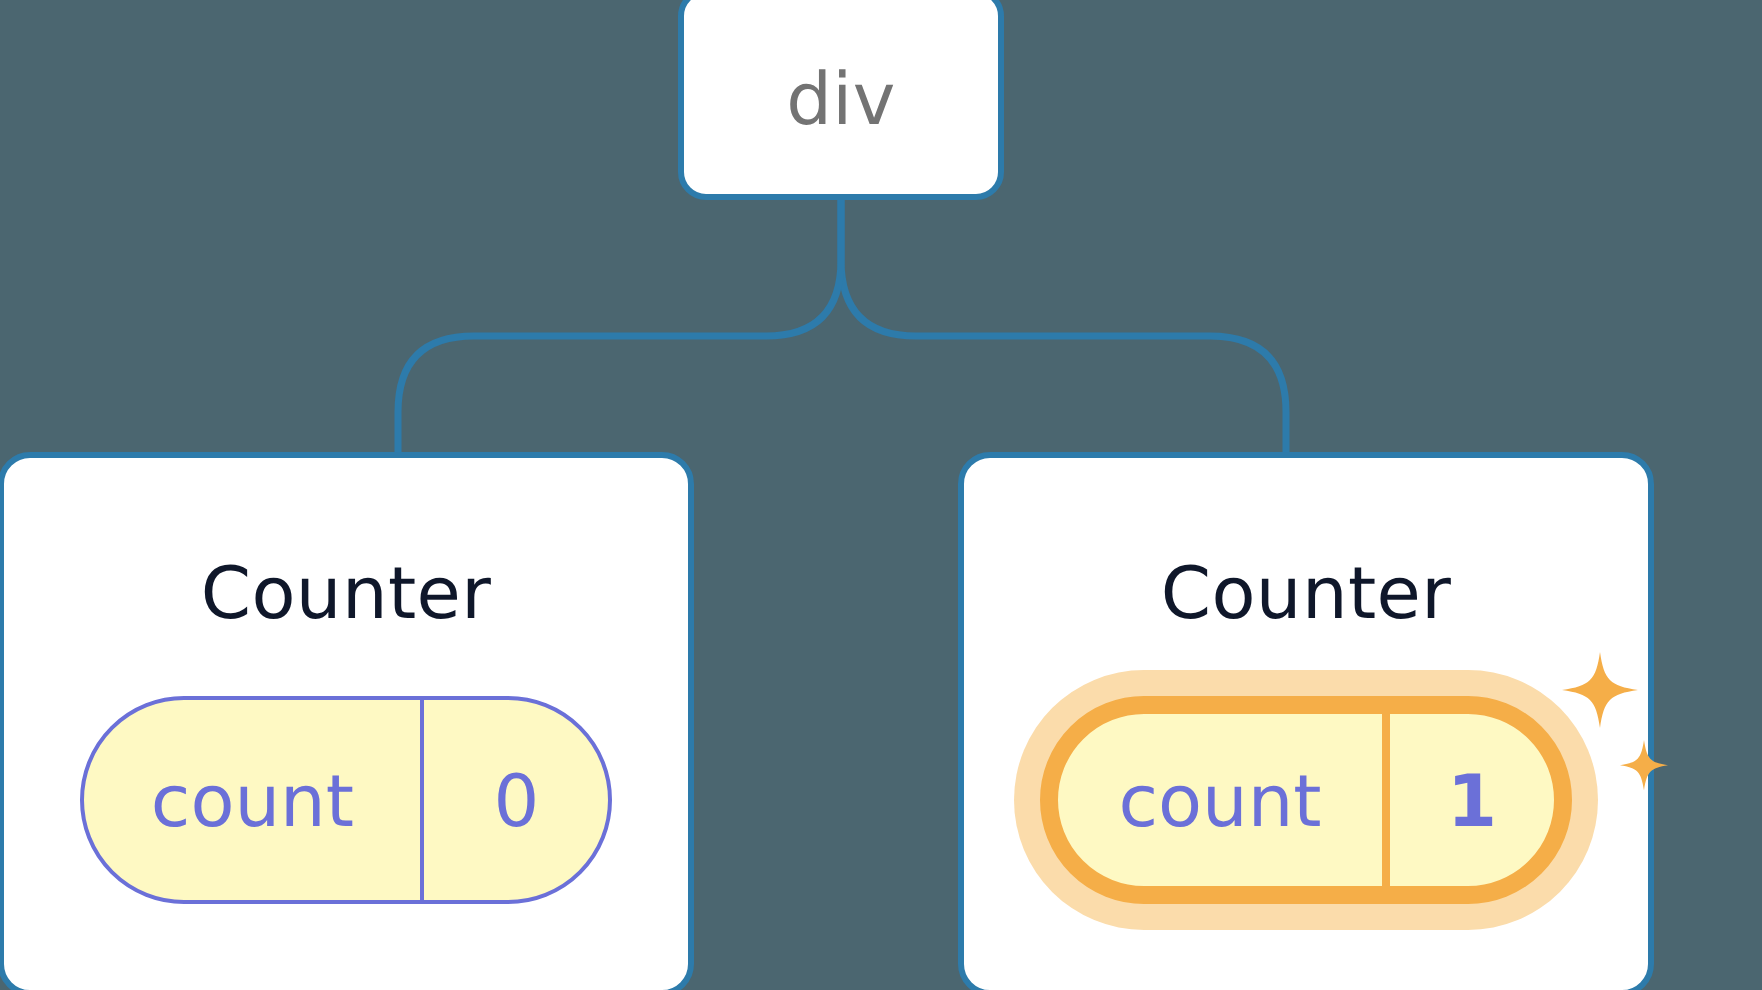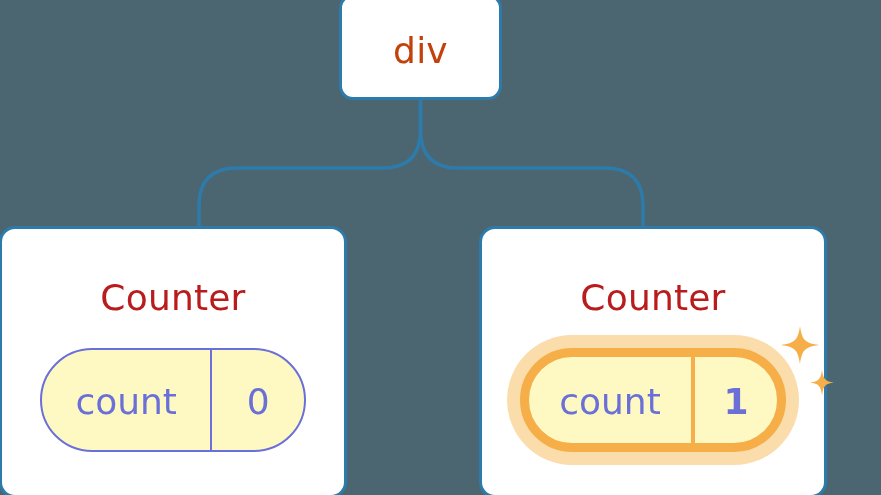--- a/index.html
+++ b/index.html
@@ -44,39 +44,39 @@
     top: -6px;
     width: 163px;
     height: 106px;
     border-radius: 14px;
     display: flex;
     align-items: center;
     justify-content: center;
   }
   #root-node .node-title {
     font-size: 36px;
-    color: #c2410c;
+    color: #737373;
     letter-spacing: 0.2px;
     margin-top: 6px;
   }
 
   .child-node {
     width: 348px;
     height: 272px;
     border-radius: 16px;
     display: flex;
     flex-direction: column;
     align-items: center;
   }
   #child-left  { left: -1px;  top: 226px; }
   #child-right { left: 479px; top: 226px; }
 
   .child-node .node-title {
     font-size: 36px;
-    color: #b91c1c;
+    color: #0f172a;
     letter-spacing: 0.2px;
     margin-top: 48px;
   }
 
   
   .pill-wrap {
     position: relative;
     margin-top: 30px;
   }
   .pill {

